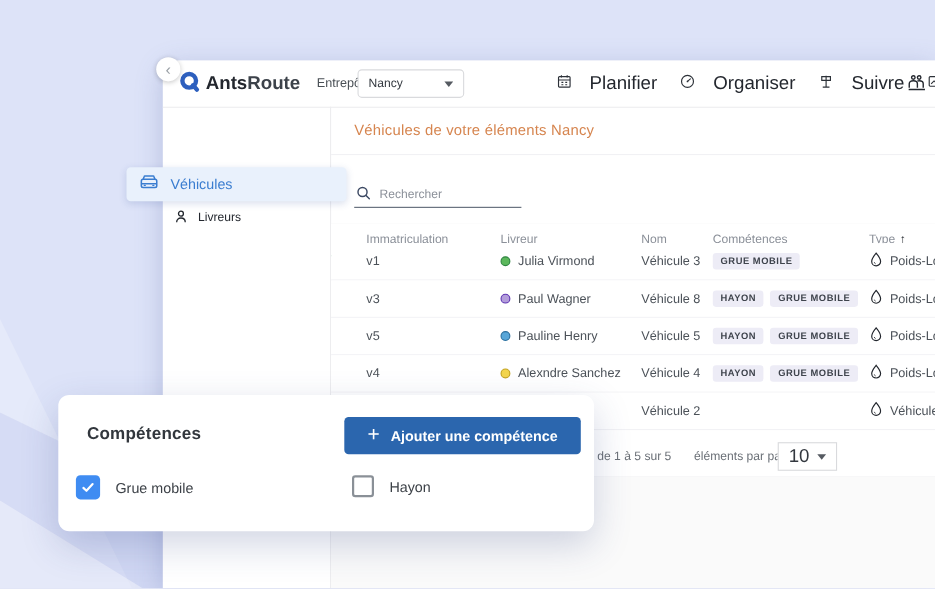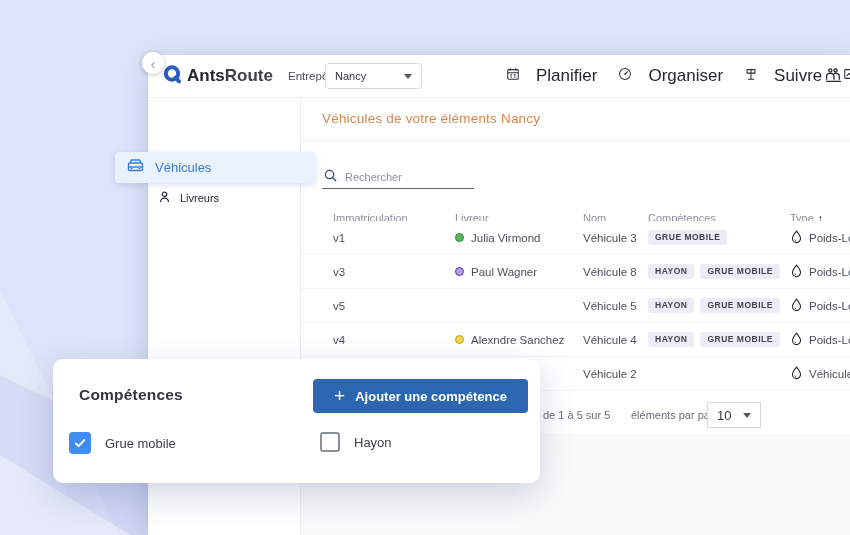--- a/index.html
+++ b/index.html
@@ -52,21 +52,21 @@
   .cell{position:absolute;top:0;height:33px;display:flex;align-items:center;font-size:11.5px;color:#4b5158;white-space:nowrap;}
   .c-imm{left:32px;}.c-liv{left:154px;gap:7px;}.c-nom{left:282px;}.c-comp{left:347px;gap:6px;}.c-type{left:489px;gap:6px;}
   .dot{width:9px;height:9px;border-radius:50%;box-sizing:border-box;}
   .badge{background:#edecf6;color:#3f444d;font-size:8.5px;font-weight:bold;letter-spacing:.5px;
          padding:3px 7px;border-radius:3px;line-height:1;}
 
   .pagination{position:absolute;left:153px;top:342px;width:549px;height:36px;border-bottom:1px solid #ededef;background:#fff;}
   .pg-range{position:absolute;left:242px;top:12px;font-size:11px;color:#6b7077;}
   .pg-label{position:absolute;left:330px;top:12px;font-size:11px;color:#6b7077;}
   .pg-select{position:absolute;left:406px;top:5px;width:54px;height:26px;border:1px solid #d9dadd;border-radius:0;
-             display:flex;align-items:center;justify-content:space-between;padding:0 9px;font-size:13px;color:#33383f;
+             display:flex;align-items:center;justify-content:space-between;padding:0 9px;font-size:17px;color:#33383f;
              box-sizing:border-box;background:#fff;cursor:pointer;}
   .below{position:absolute;left:153px;top:378px;right:0;bottom:0;background:#fafafa;}
 
   
   .side-active{position:absolute;left:115px;top:152px;width:200px;height:31px;background:#e9f1fc;border-radius:4px;
                box-shadow:0 2px 7px rgba(60,90,160,.18);display:flex;align-items:center;gap:10px;padding-left:11px;
                box-sizing:border-box;z-index:4;color:#3a7dd0;font-size:13px;font-weight:500;cursor:pointer;}
   .side-plain{position:absolute;left:158px;top:189px;height:18px;display:flex;align-items:center;gap:9px;
               z-index:4;color:#23272e;font-size:11px;cursor:pointer;}
 
@@ -203,20 +203,24 @@
           <div class="cell c-type">
             <span><svg width="13" height="14" viewBox="0 0 24 26" fill="none" stroke="#23272e" stroke-width="2">
                 <path d="M12 2 C12 2 4.5 11 4.5 16 A7.5 7.5 0 0 0 19.5 16 C19.5 11 12 2 12 2 Z"></path>
                 <path d="M9 17.5 A3 3 0 0 0 11 20" stroke-width="1.5"></path>
               </svg></span>
             <span>Poids-Lourd</span>
           </div>
         </div>
         <div class="row">
           <div class="cell c-imm">v5</div>
+          <div class="cell c-liv">
+            <span class="dot" style="background: rgb(88, 166, 216); border: 1.5px solid rgb(43, 111, 158);"></span>
+            <span>Pauline Henry</span>
+          </div>
           <div class="cell c-nom">Véhicule 5</div>
           <div class="cell c-comp">
             <span class="badge">HAYON</span>
             <span class="badge">GRUE MOBILE</span>
           </div>
           <div class="cell c-type">
             <span><svg width="13" height="14" viewBox="0 0 24 26" fill="none" stroke="#23272e" stroke-width="2">
                 <path d="M12 2 C12 2 4.5 11 4.5 16 A7.5 7.5 0 0 0 19.5 16 C19.5 11 12 2 12 2 Z"></path>
                 <path d="M9 17.5 A3 3 0 0 0 11 20" stroke-width="1.5"></path>
               </svg></span>

